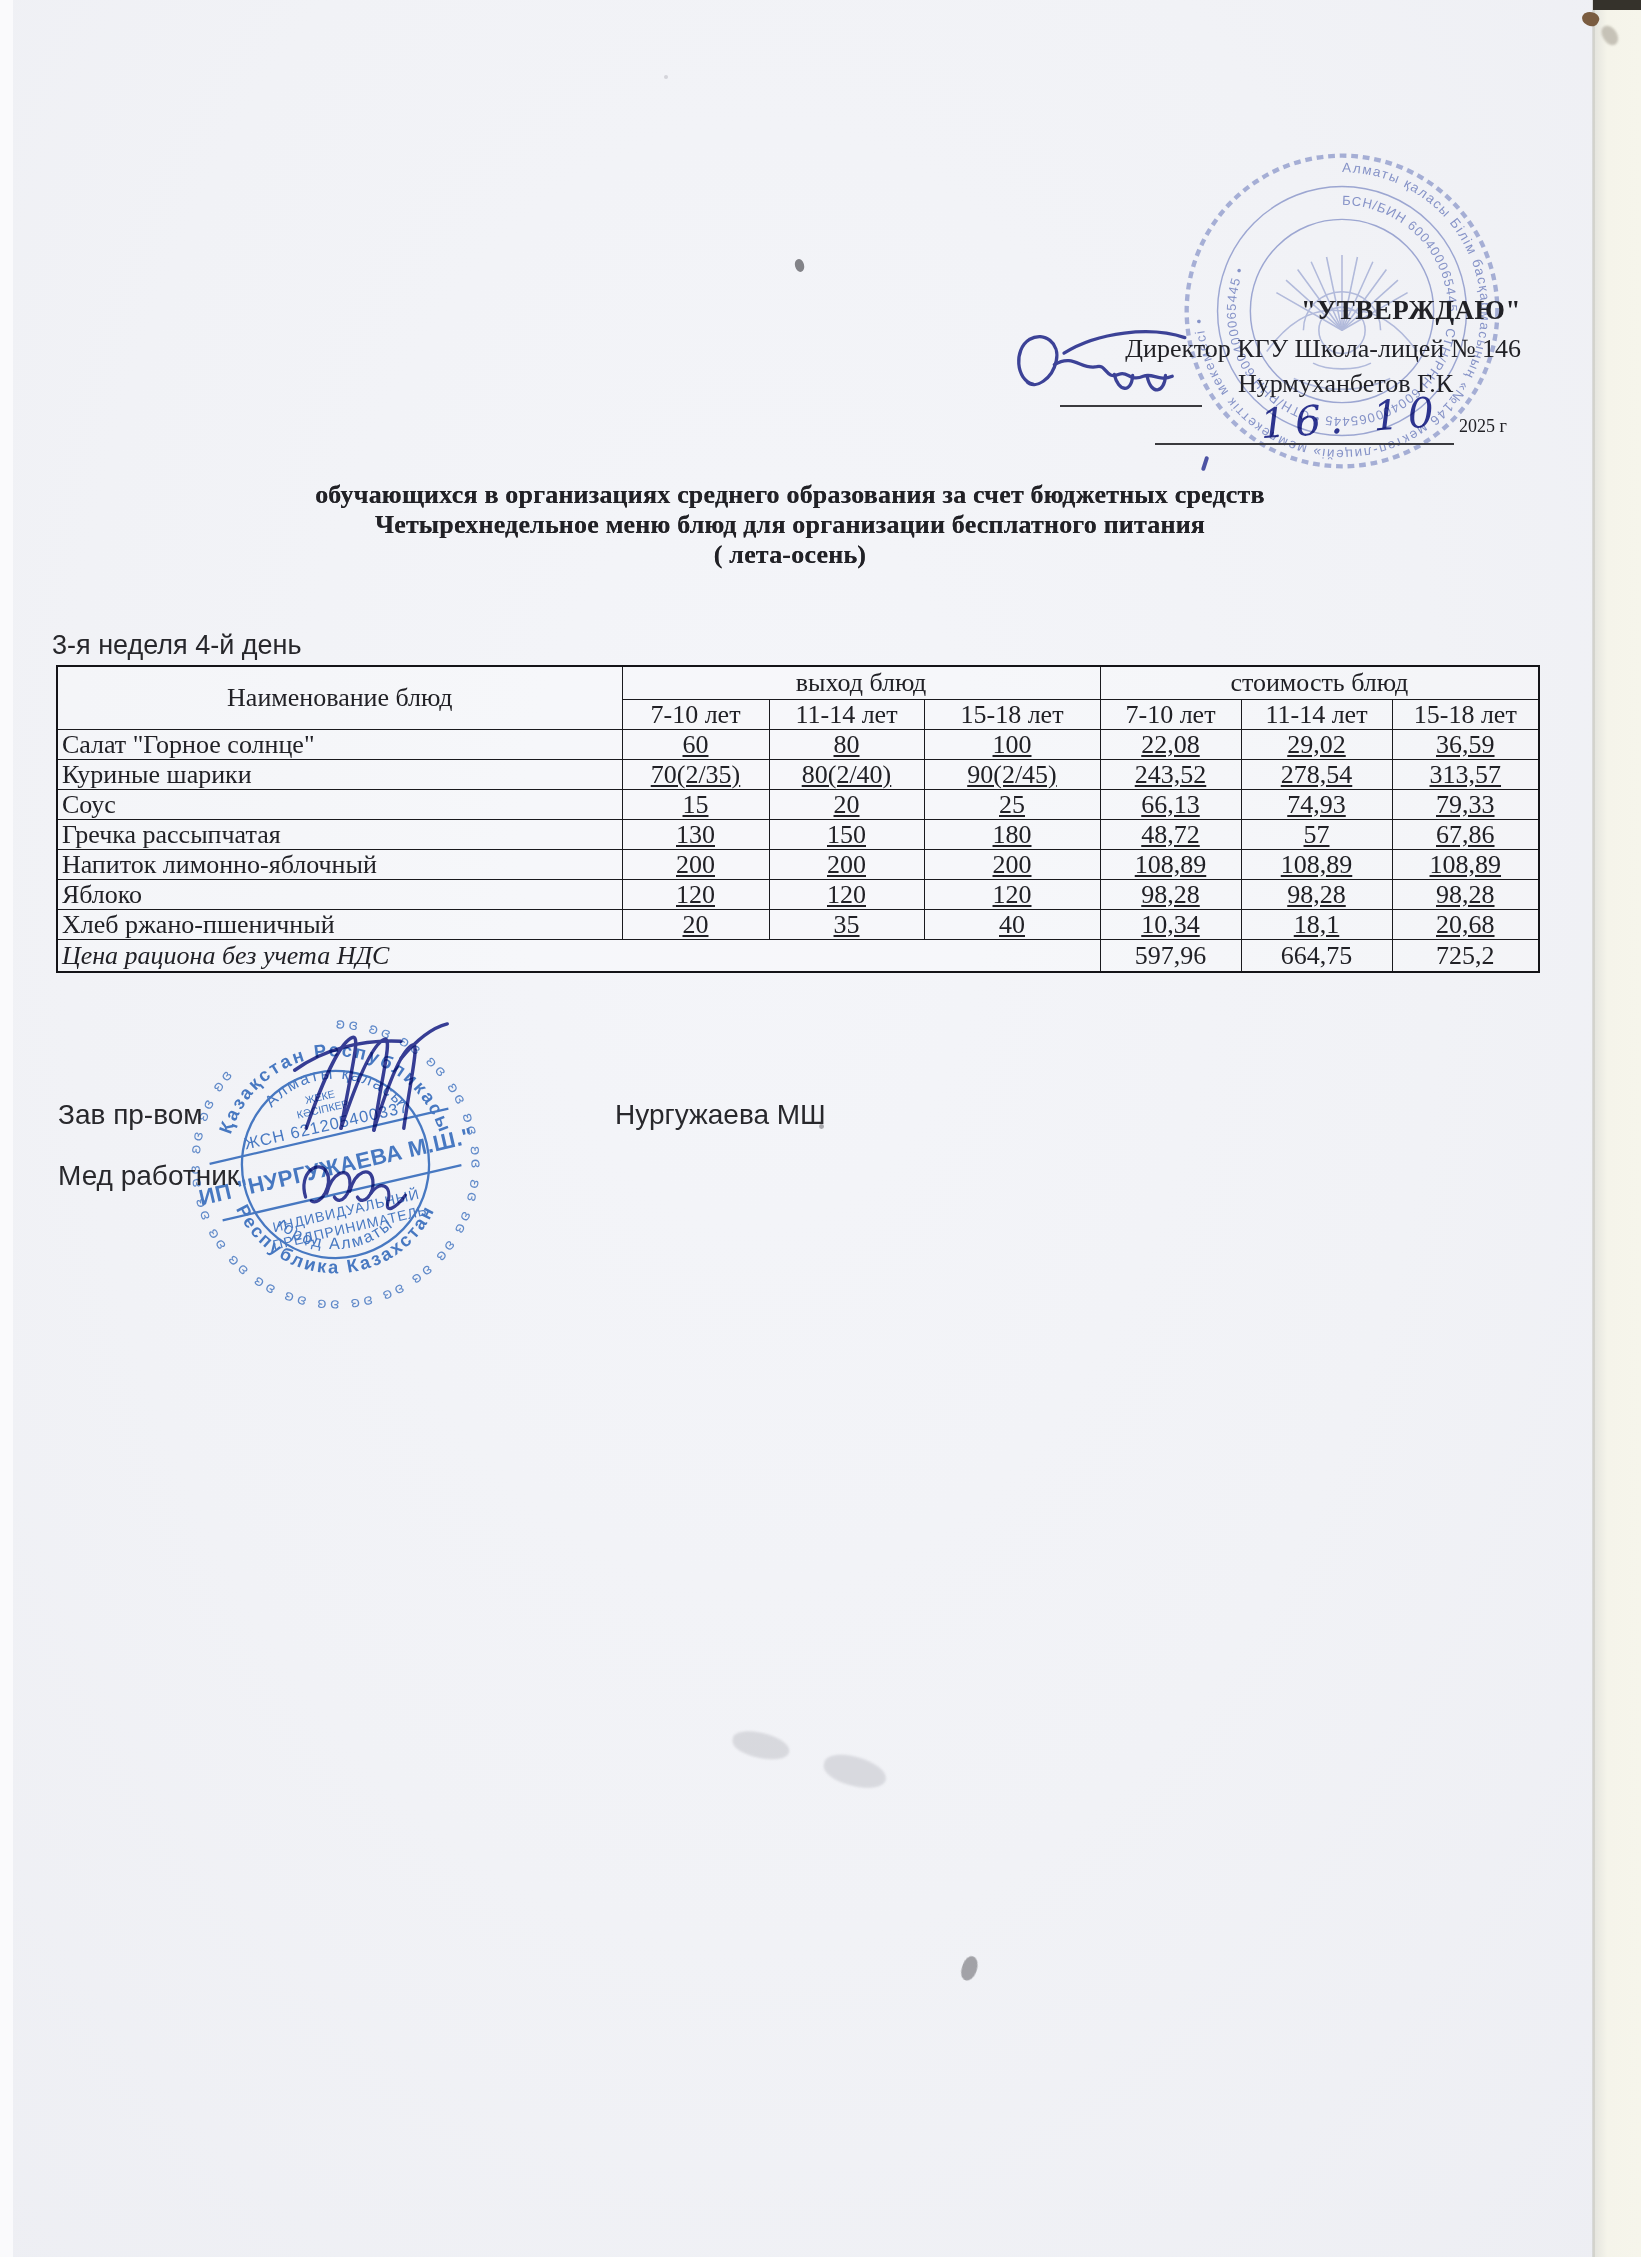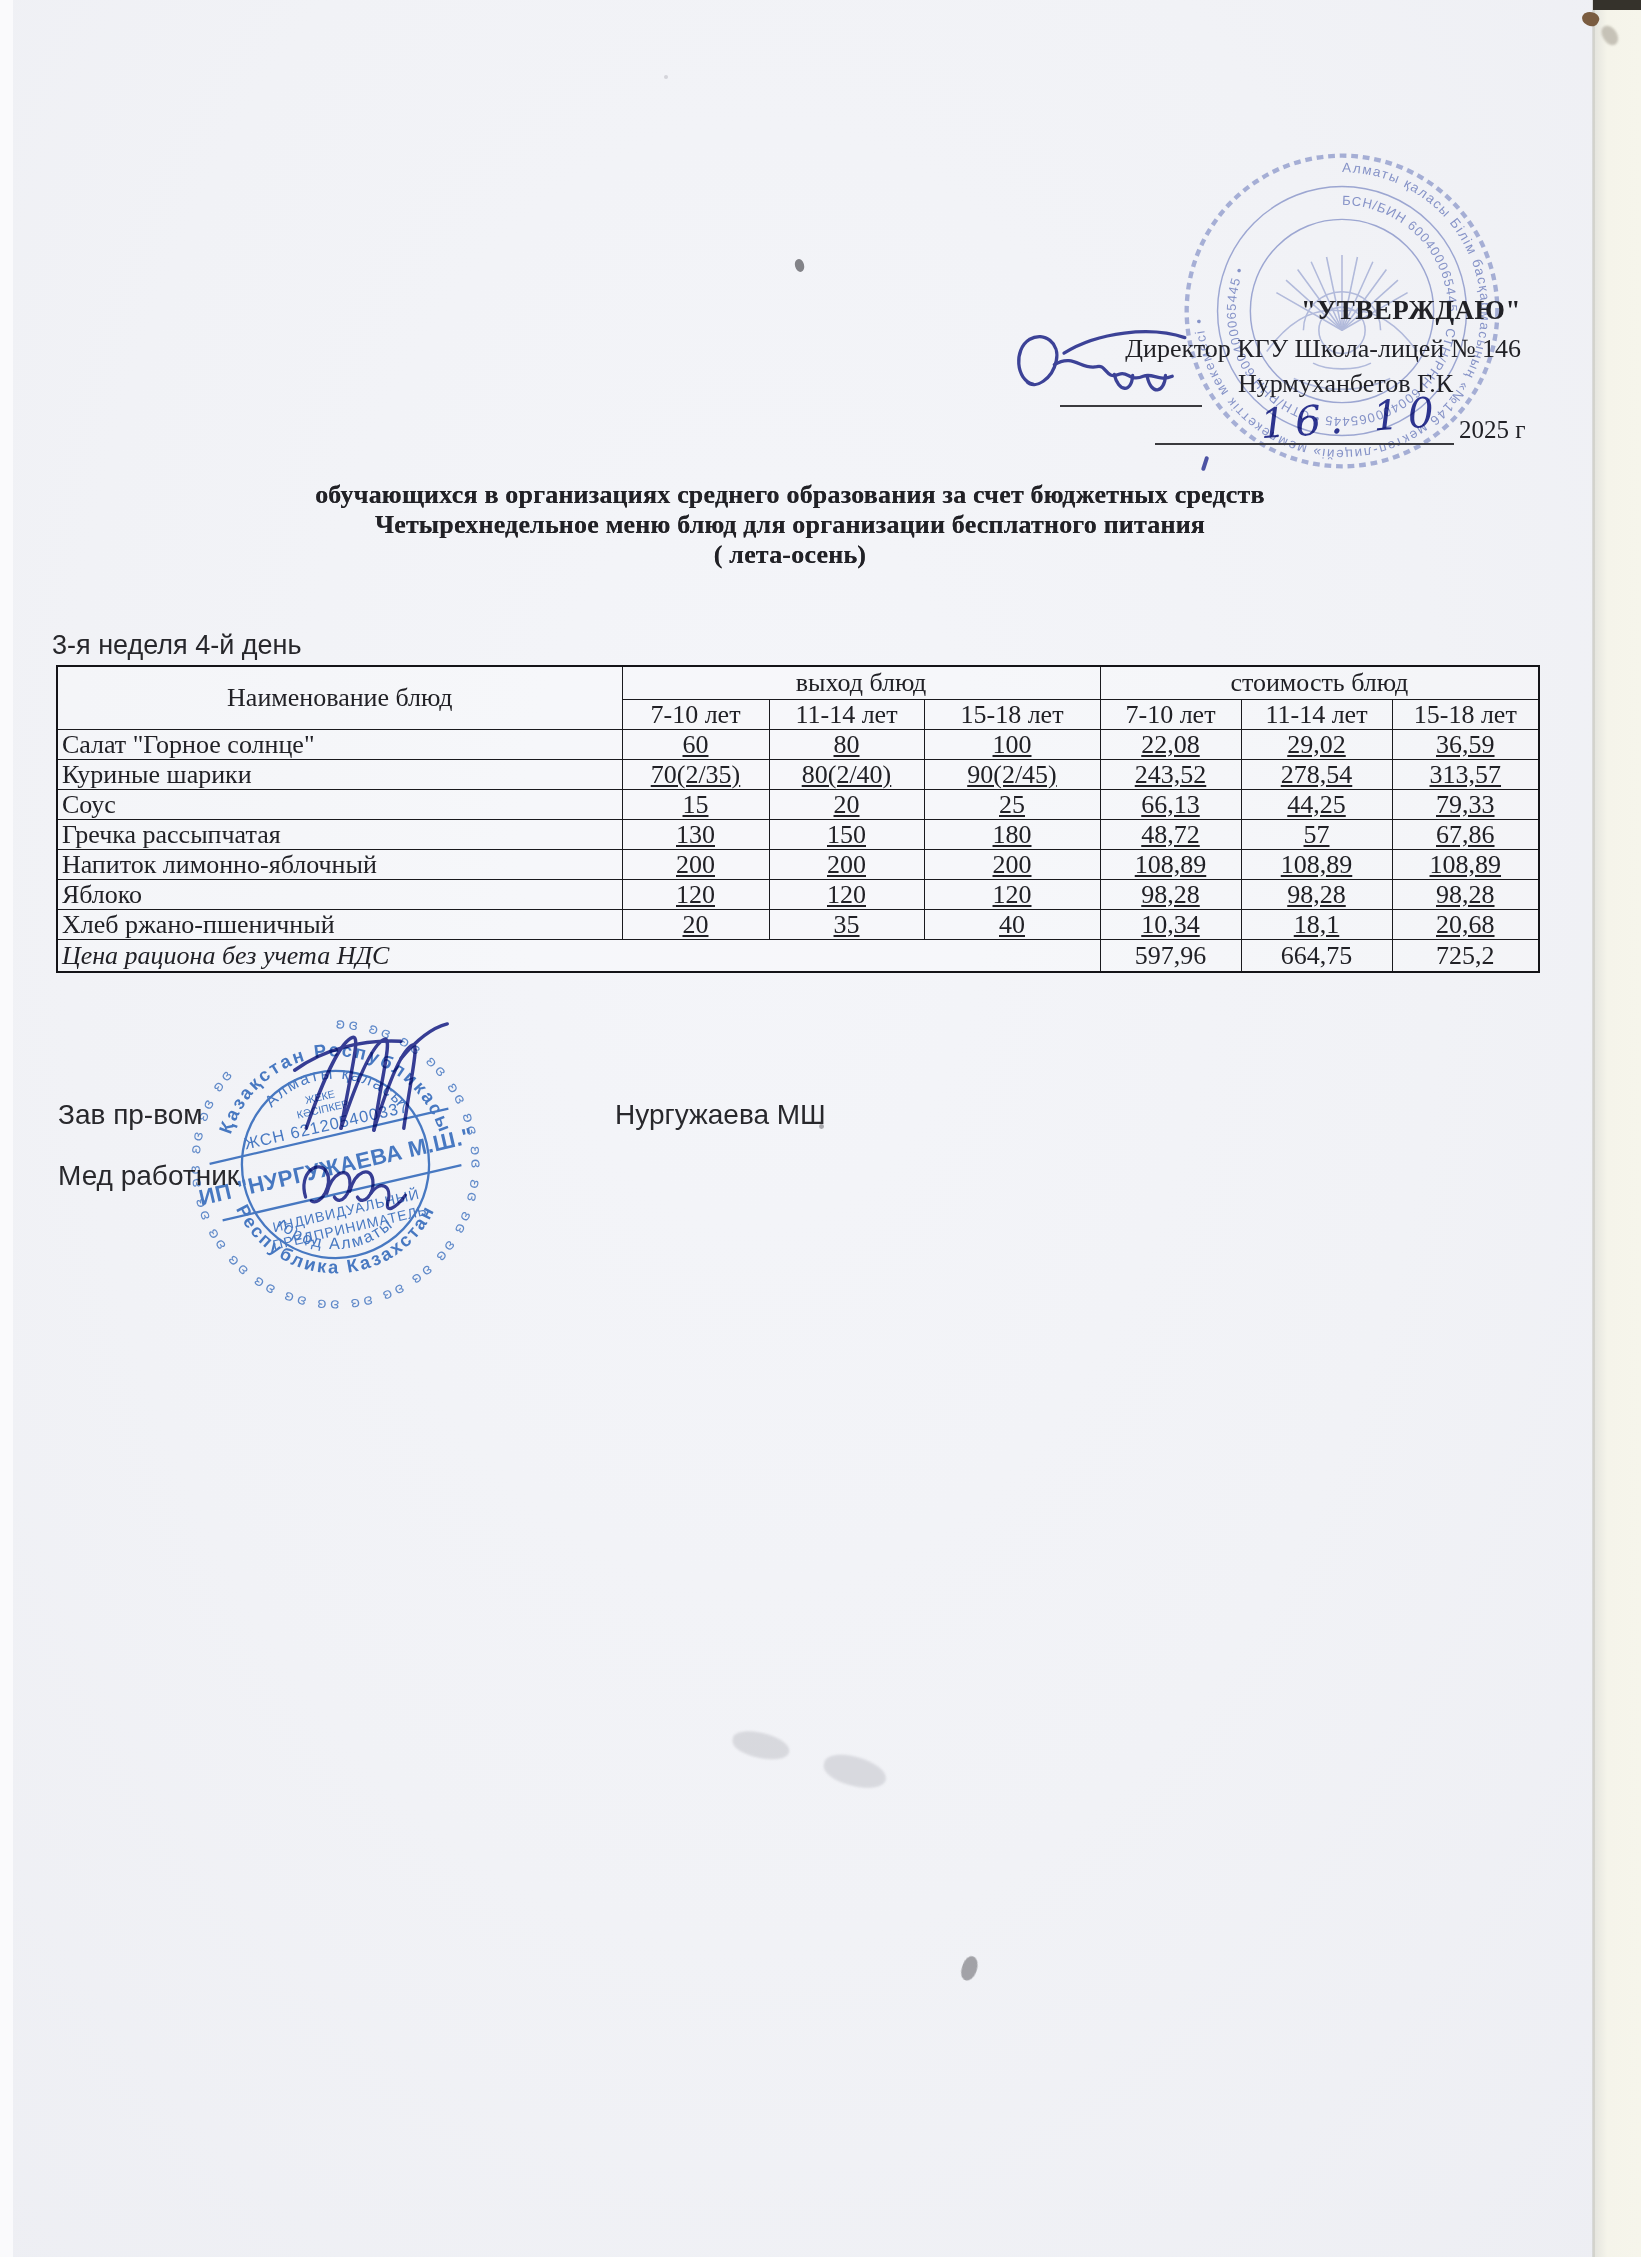--- a/index.html
+++ b/index.html
@@ -14,21 +14,21 @@
   .left-edge{position:absolute;left:0;top:0;width:12.6px;height:2257px;background:#fafafc;}
 
   
   .approval{position:absolute;right:120px;top:295px;width:541px;text-align:right;line-height:1.16;}
   .appr-line1{font-size:27px;font-weight:bold;letter-spacing:0.5px;}
   .appr-line2{font-size:26px;margin-top:7.7px;}
   .appr-line3{font-size:26px;font-weight:normal;padding-right:68px;margin-top:4.8px;}
   .sig-underline{position:absolute;background:#3a3a3e;height:1.9px;}
   .u1{left:1060px;top:405px;width:142px;}
   .u2{left:1155px;top:443px;width:299px;}
-  .year-label{position:absolute;left:1459px;top:416px;font-size:25px;}
+  .year-label{position:absolute;left:1459px;top:416px;font-size:18px;}
   .date-hand{position:absolute;left:1260px;top:394px;width:183px;font-size:41px;
       font-style:italic;letter-spacing:8.7px;transform:rotate(-4deg);color:#2f3694;
       font-family:"DejaVu Serif",serif;mix-blend-mode:multiply;}
   .ink-tick{position:absolute;left:1203px;top:456px;width:3.9px;height:15.4px;background:#2f3694;
       border-radius:1.9px;transform:rotate(18deg);opacity:.85;}
 
   
   .stamp{position:absolute;mix-blend-mode:multiply;}
   .school-stamp{left:1178px;top:147px;width:328px;height:328px;opacity:.82;filter:blur(0.4px);}
   .ip-stamp{left:176px;top:1014px;width:319px;height:301px;opacity:.93;filter:blur(0.3px);}
@@ -189,21 +189,21 @@
             <td class="c-num">243,52</td>
             <td class="c-num">278,54</td>
             <td class="c-num">313,57</td>
           </tr>
           <tr class="datarow">
             <td class="c-name">Соус</td>
             <td class="c-num">15</td>
             <td class="c-num">20</td>
             <td class="c-num">25</td>
             <td class="c-num">66,13</td>
-            <td class="c-num">44,25</td>
+            <td class="c-num">74,93</td>
             <td class="c-num">79,33</td>
           </tr>
           <tr class="datarow">
             <td class="c-name">Гречка рассыпчатая</td>
             <td class="c-num">130</td>
             <td class="c-num">150</td>
             <td class="c-num">180</td>
             <td class="c-num">48,72</td>
             <td class="c-num">57</td>
             <td class="c-num">67,86</td>

